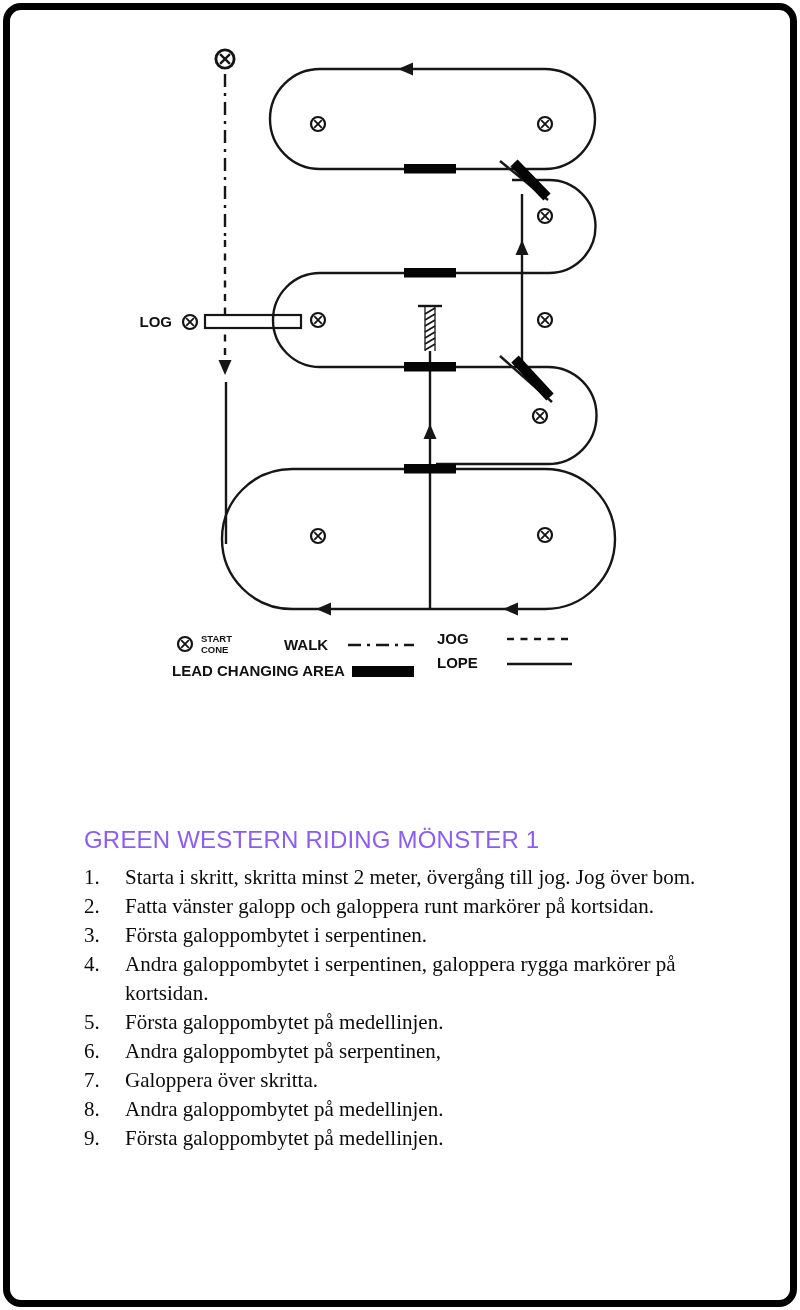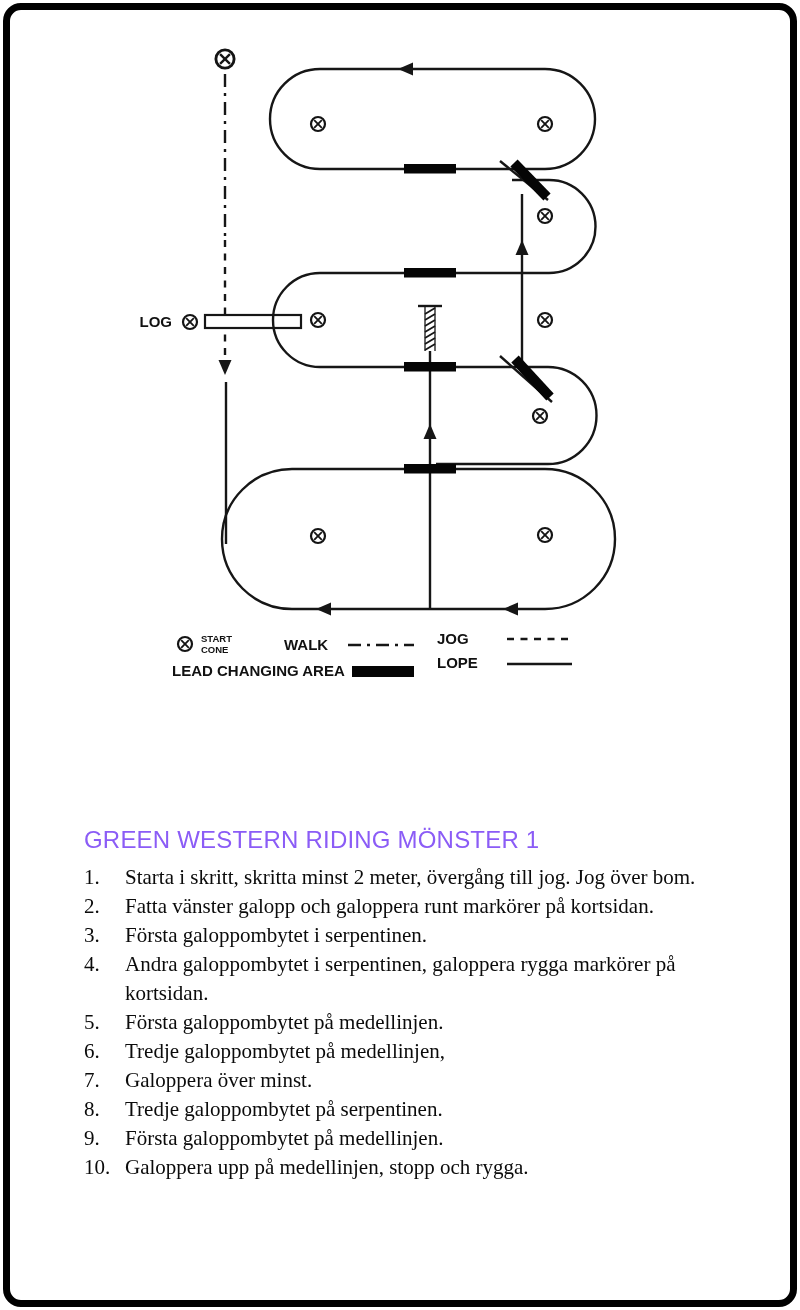--- a/index.html
+++ b/index.html
@@ -150,34 +150,30 @@
     <li class="step">
       <span class="n">4.</span>
       <span class="t">Andra galoppombytet i serpentinen, galoppera rygga markörer på kortsidan.</span>
     </li>
     <li class="step">
       <span class="n">5.</span>
       <span class="t">Första galoppombytet på medellinjen.</span>
     </li>
     <li class="step">
       <span class="n">6.</span>
-      <span class="t">Tredje galoppombytet på medellinjen,</span>
+      <span class="t">Andra galoppombytet på serpentinen,</span>
     </li>
     <li class="step">
       <span class="n">7.</span>
-      <span class="t">Galoppera över minst.</span>
+      <span class="t">Galoppera över skritta.</span>
     </li>
     <li class="step">
       <span class="n">8.</span>
-      <span class="t">Tredje galoppombytet på serpentinen.</span>
+      <span class="t">Andra galoppombytet på medellinjen.</span>
     </li>
     <li class="step">
       <span class="n">9.</span>
       <span class="t">Första galoppombytet på medellinjen.</span>
-    </li>
-    <li class="step">
-      <span class="n">10.</span>
-      <span class="t">Galoppera upp på medellinjen, stopp och rygga.</span>
     </li>
   </ol>
 </main>
 
 <div class="frame"></div>
 
 </body></html>

